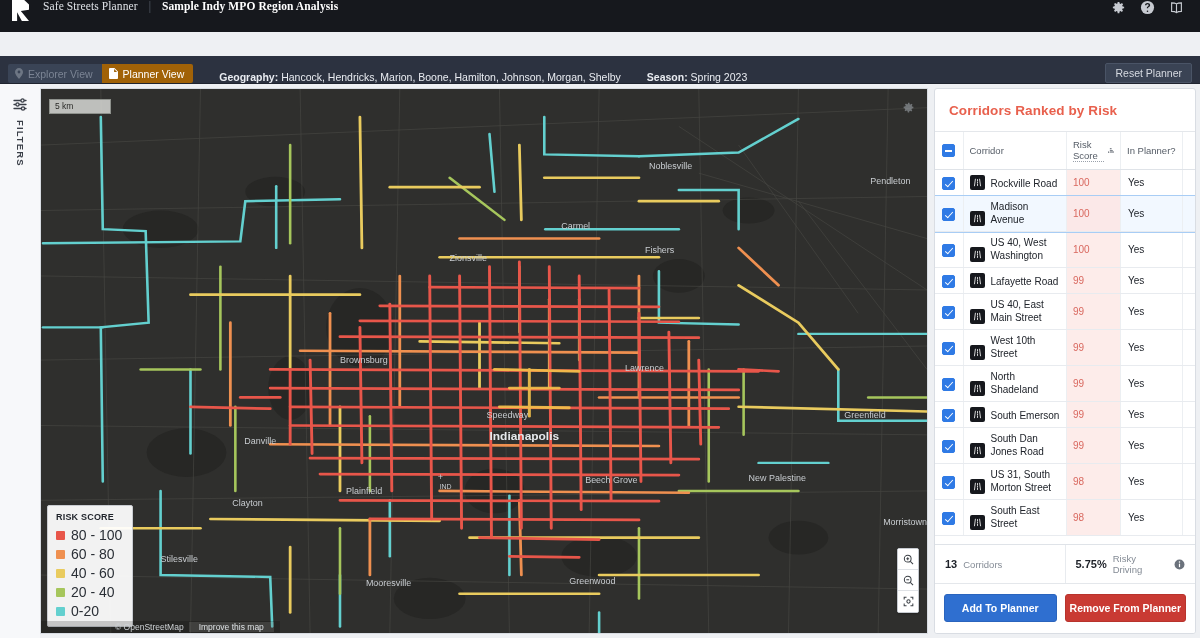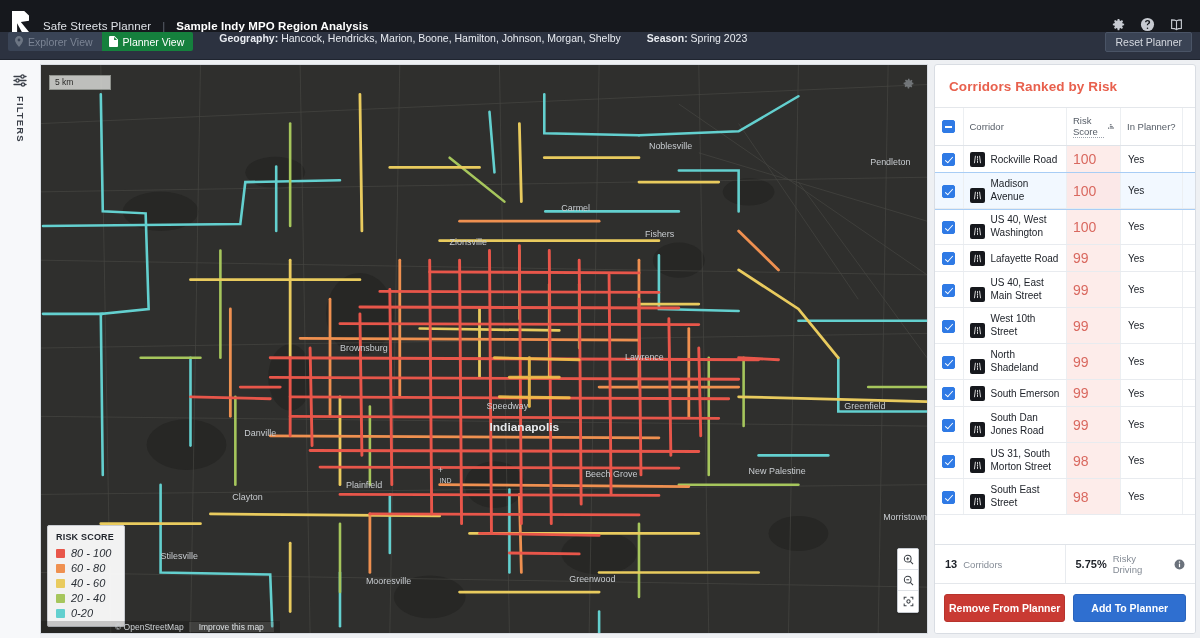--- a/index.html
+++ b/index.html
@@ -10,56 +10,58 @@
     background: #eef0f3;
     font-family: "Liberation Sans", sans-serif;
     -webkit-font-smoothing: antialiased;
   }
   .app { width: 1200px; height: 638px; display: flex; flex-direction: column; position: relative; }
 
   
   .topbar {
     height: 32px; flex: 0 0 32px;
     background: #16181d;
-    display: flex; align-items: flex-end;
+    display: flex; align-items: flex-start;
     padding: 0 12px;
     color: #e8eaee;
+    font-family: Liberation Serif, serif;
   }
   .logo-mark {
     width: 17px; height: 21px;
     background: #ffffff;
     margin-right: 14px;
     flex: 0 0 17px;
     clip-path: polygon(0 0, 72% 0, 100% 22%, 100% 46%, 52% 52%, 100% 100%, 58% 100%, 30% 58%, 30% 100%, 0 100%);
   }
   .brand-name { font-size: 11.5px; color: #dfe2e7; letter-spacing: .1px; }
   .brand-sep { color: #5d636e; margin: 0 11px; font-size: 11.5px; }
   .project-name { font-size: 11.5px; font-weight: bold; color: #ffffff; letter-spacing: .1px; }
   .topbar-spacer { flex: 1 1 auto; }
   .topbar-icons { display: flex; align-items: center; gap: 14px; margin-right: 4px; }
   .tb-icon { width: 15px; height: 15px; display: block; cursor: pointer; opacity: .92; }
   .tb-icon svg { display: block; width: 15px; height: 15px; }
 
   
   .subbar {
     height: 28px; flex: 0 0 28px;
     background: #2c3240;
-    display: flex; align-items: flex-start;
-    padding: 0 8px 16px 8px;
+    display: flex; align-items: flex-end;
+    padding: 0 8px 0 8px;
     color: #e5e8ed;
     border-bottom: 1px solid #1f242f;
+    margin-top: 24px;
   }
   .viewtoggle { display: flex; align-items: stretch; height: 19px; border-radius: 2px; overflow: hidden; }
   .vt-btn {
     display: flex; align-items: center; gap: 5px;
     padding: 0 9px 0 7px;
     font-size: 10.5px; cursor: pointer; white-space: nowrap;
     background: #3a4456; color: #7b8494;
   }
-  .vt-btn.active { background: #15803d; color: #ffffff; }
+  .vt-btn.active { background: #a16207; color: #ffffff; }
   .vt-btn svg { display: block; }
   .geo-wrap { margin-left: 26px; font-size: 10.5px; color: #e9ecf1; white-space: nowrap; }
   .geo-wrap b { font-weight: bold; }
   .season-wrap { margin-left: 26px; font-size: 10.5px; color: #e9ecf1; white-space: nowrap; }
   .subbar-spacer { flex: 1 1 auto; }
   .reset-btn {
     font-size: 10.5px; color: #d6dae1;
     background: #3a4354; border: 1px solid #4a5466;
     border-radius: 2px; padding: 3px 9px; cursor: pointer;
     white-space: nowrap;
@@ -132,21 +134,21 @@
     background: rgba(255,255,255,.94);
     border: 1px solid #c9ccd1;
     border-radius: 2px;
     padding: 6px 10px 7px 8px;
     min-width: 66px;
   }
   .legend-title { font-size: 9px; font-weight: bold; color: #1f232a; margin-bottom: 5px; letter-spacing: .2px; }
   .legend-row { display: flex; align-items: center; gap: 6px; margin-bottom: 3px; }
   .legend-row:last-child { margin-bottom: 0; }
   .legend-sw { width: 9px; height: 9px; flex: 0 0 9px; border-radius: 1px; }
-  .legend-lbl { font-size: 11px; color: #2a2f36; white-space: nowrap; font-style: italic; }
+  .legend-lbl { font-size: 14px; color: #2a2f36; white-space: nowrap; }
 
   
   .attribution {
     position: absolute; left: 0; bottom: 0;
     display: flex; align-items: center; gap: 5px;
     font-size: 8.5px; color: #cfd3d6;
     padding: 1px 6px 1px 74px;
     background: rgba(0,0,0,.18);
     white-space: nowrap;
   }
@@ -201,21 +203,21 @@
   .name-inner { display: flex; align-items: flex-end; gap: 6px; }
   .road-icon {
     width: 15px; height: 15px; flex: 0 0 15px;
     background: #16181d; border-radius: 2px;
     display: flex; align-items: center; justify-content: center;
   }
   .road-icon svg { display: block; }
   .name-txt { font-size: 10px; color: #20242b; line-height: 1.25; }
 
   td.cell-score {
-    padding: 5px 6px; font-size: 14px; color: #d9685f;
+    padding: 5px 6px; font-size: 10px; color: #d9685f;
     background: #fdecea;
   }
   td.cell-plan { padding: 5px 7px; font-size: 10px; color: #20242b; }
   tr.row-selected td { background: #f2f8ff; }
   tr.row-selected { outline: 1px solid #a8cdf5; }
   tr.row-selected td.cell-score { background: #fbe8e8; }
 
   
   .cbx {
     width: 13px; height: 13px; display: inline-block;
@@ -841,21 +843,21 @@
               <svg width="11" height="11" viewBox="0 0 12 12" fill="#6b727c">
                   <circle cx="6" cy="6" r="5.4"></circle>
                   <rect x="5.35" y="5" width="1.3" height="4" fill="#fff" rx=".5"></rect>
                   <circle cx="6" cy="3.3" r=".85" fill="#fff"></circle>
                 </svg>
             </span>
           </div>
         </div>
 
         <div class="actions">
+          <div class="btn btn-primary">Add To Planner</div>
           <div class="btn btn-danger">Remove From Planner</div>
-          <div class="btn btn-primary">Add To Planner</div>
         </div>
 
       </div>
     </div>
 
   </div>
 </div>
 
 </body></html>

